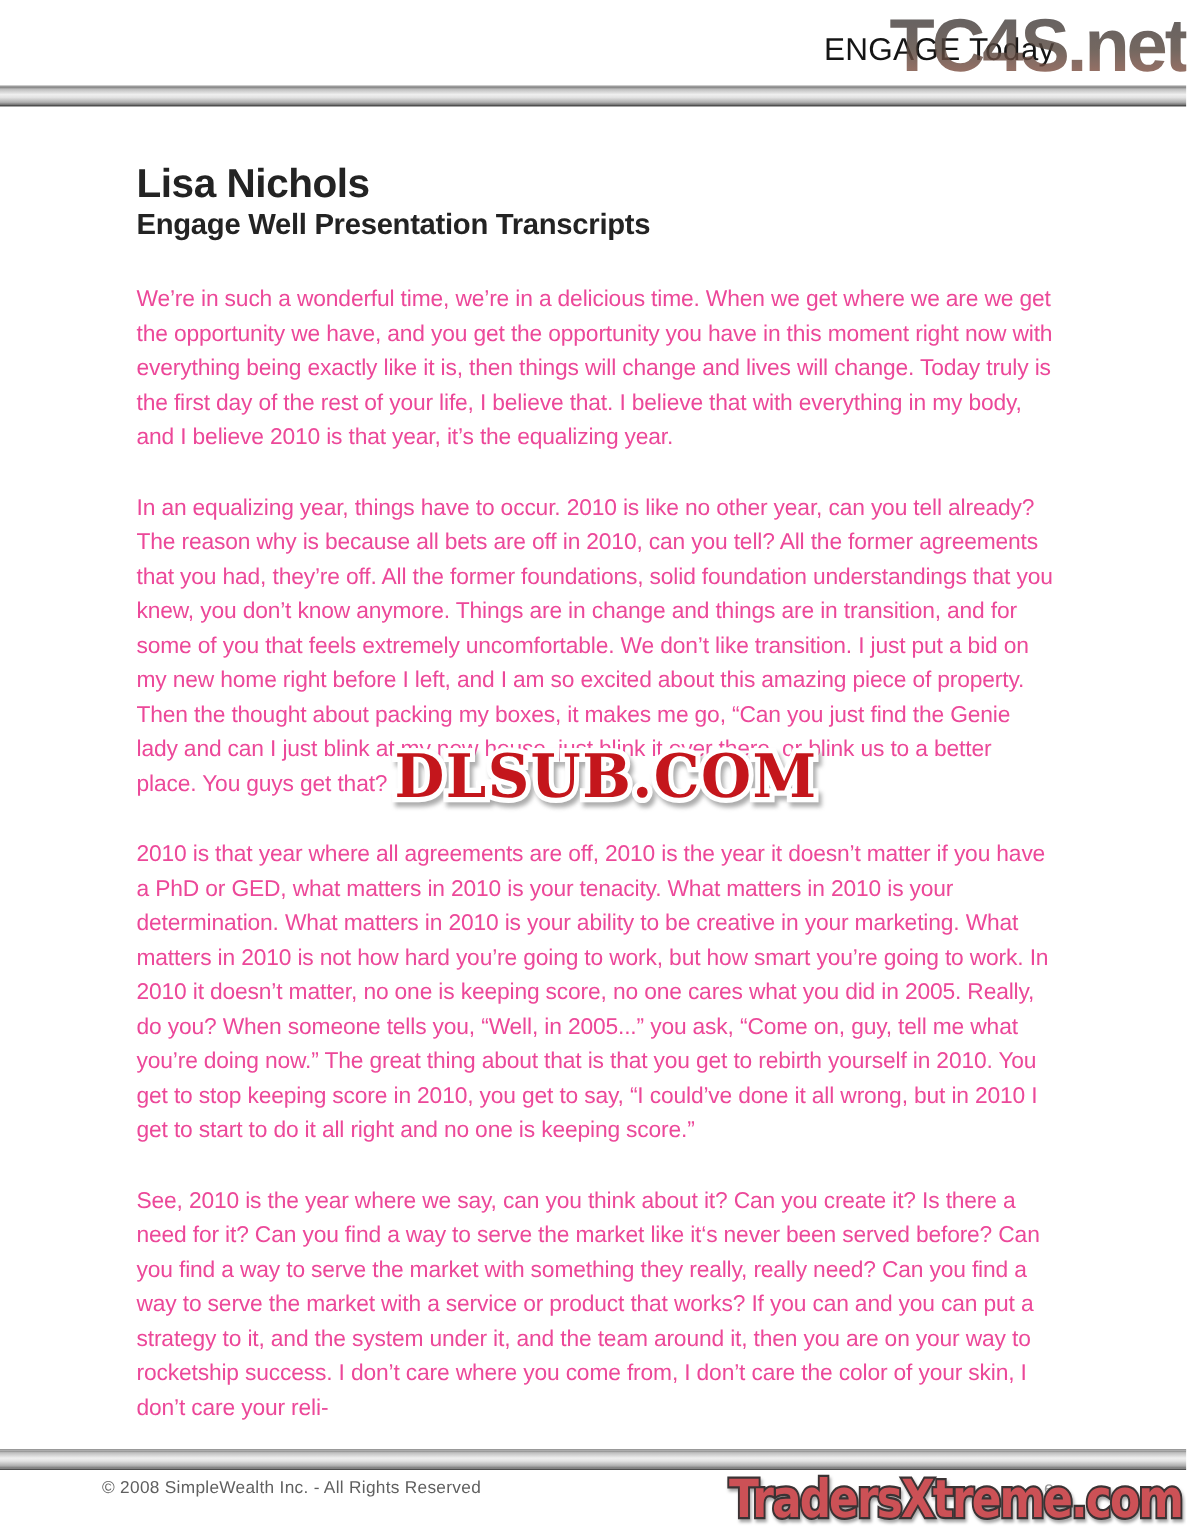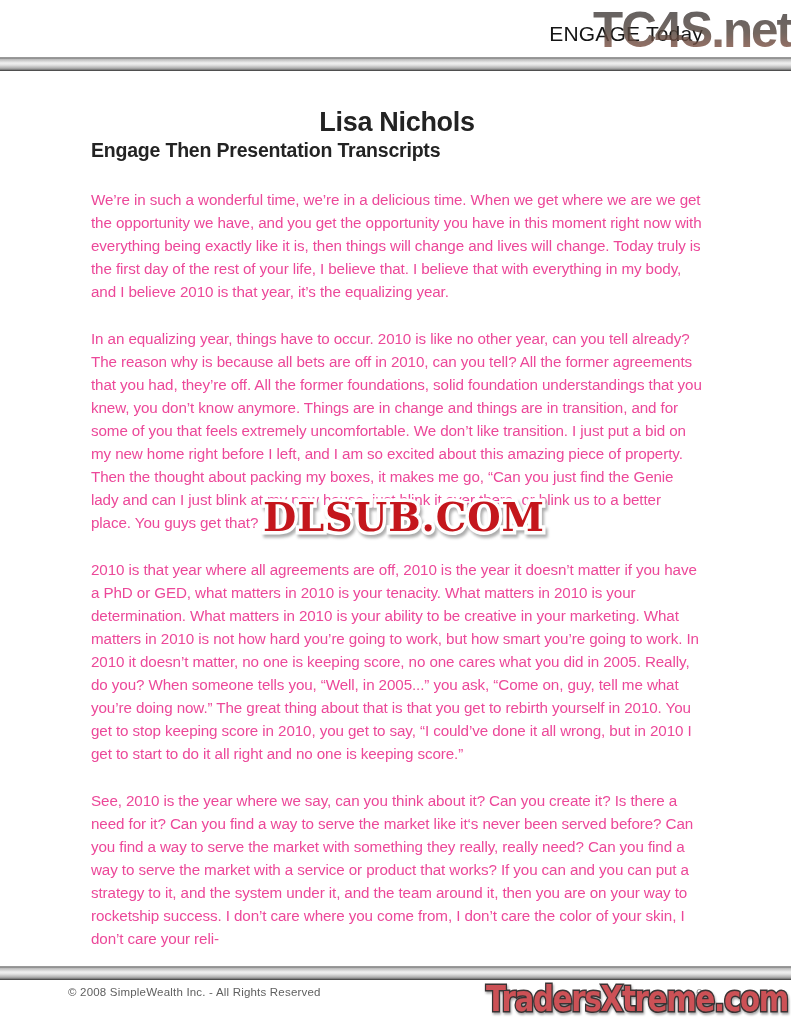--- a/index.html
+++ b/index.html
@@ -60,21 +60,20 @@
     width: 612px;
     color: #3d3d3d;
   }
   .article-title {
     margin: 0;
     font-size: 27px;
     line-height: 32px;
     font-weight: bold;
     color: #232323;
     letter-spacing: -0.3px;
-    text-align: center;
   }
   .article-subtitle {
     margin: 0 0 26px 0;
     font-size: 19.5px;
     line-height: 24px;
     font-weight: bold;
     color: #232323;
     letter-spacing: -0.2px;
   }
   .content p {
@@ -154,21 +153,21 @@
         <stop offset="1" stop-color="#9a5a49"></stop>
       </linearGradient>
     </defs>
     <text x="0" y="47" textLength="198" lengthAdjust="spacingAndGlyphs" fill="url(#tcgrad)" class="tc4s-text">TC4S.net</text>
   </svg>
 
   <div class="bar bar-top"></div>
 
   <div class="content">
     <h1 class="article-title">Lisa Nichols</h1>
-    <h2 class="article-subtitle">Engage Then Presentation Transcripts</h2>
+    <h2 class="article-subtitle">Engage Well Presentation Transcripts</h2>
     <p>We’re in such a wonderful time, we’re in a delicious time. When we get where we are we get the opportunity we have, and you get the opportunity you have in this moment right now with everything being exactly like it is, then things will change and lives will change. Today truly is the first day of the rest of your life, I believe that. I believe that with everything in my body, and I believe 2010 is that year, it’s the equalizing year.</p>
     <p>In an equalizing year, things have to occur. 2010 is like no other year, can you tell already? The reason why is because all bets are off in 2010, can you tell? All the former agreements that you had, they’re off. All the former foundations, solid foundation understandings that you knew, you don’t know anymore. Things are in change and things are in transition, and for some of you that feels extremely uncomfortable. We don’t like transition. I just put a bid on my new home right before I left, and I am so excited about this amazing piece of property. Then the thought about packing my boxes, it makes me go, “Can you just find the Genie lady and can I just blink at my new house, just blink it over there, or blink us to a better place. You guys get that?</p>
     <p>2010 is that year where all agreements are off, 2010 is the year it doesn’t matter if you have a PhD or GED, what matters in 2010 is your tenacity. What matters in 2010 is your determination. What matters in 2010 is your ability to be creative in your marketing. What matters in 2010 is not how hard you’re going to work, but how smart you’re going to work. In 2010 it doesn’t matter, no one is keeping score, no one cares what you did in 2005. Really, do you? When someone tells you, “Well, in 2005...” you ask, “Come on, guy, tell me what you’re doing now.” The great thing about that is that you get to rebirth yourself in 2010. You get to stop keeping score in 2010, you get to say, “I could’ve done it all wrong, but in 2010 I get to start to do it all right and no one is keeping score.”</p>
     <p>See, 2010 is the year where we say, can you think about it? Can you create it? Is there a need for it? Can you find a way to serve the market like it‘s never been served before? Can you find a way to serve the market with something they really, really need? Can you find a way to serve the market with a service or product that works? If you can and you can put a strategy to it, and the system under it, and the team around it, then you are on your way to rocketship success. I don’t care where you come from, I don’t care the color of your skin, I don’t care your reli-</p>
   </div>
 
   <svg class="wm-center" width="296" height="58" viewBox="0 0 296 58">
     <text x="148" y="43" text-anchor="middle" textLength="282" lengthAdjust="spacingAndGlyphs" class="dlsub-text">DLSUB.COM</text>
   </svg>
 

